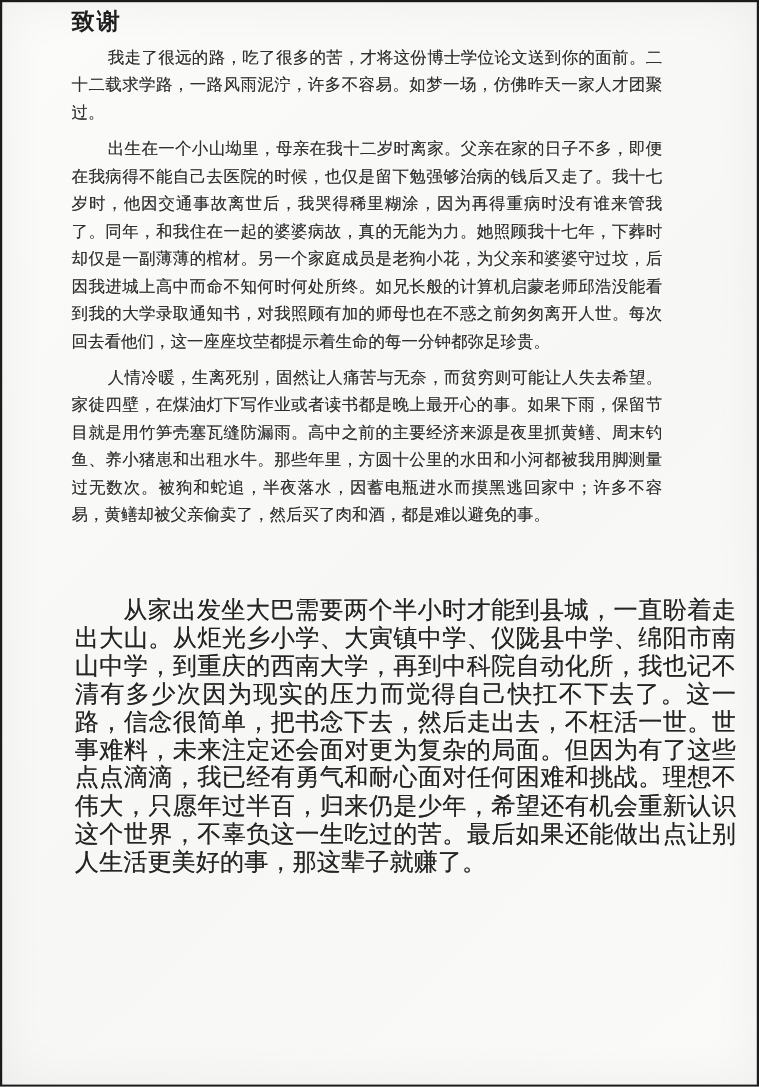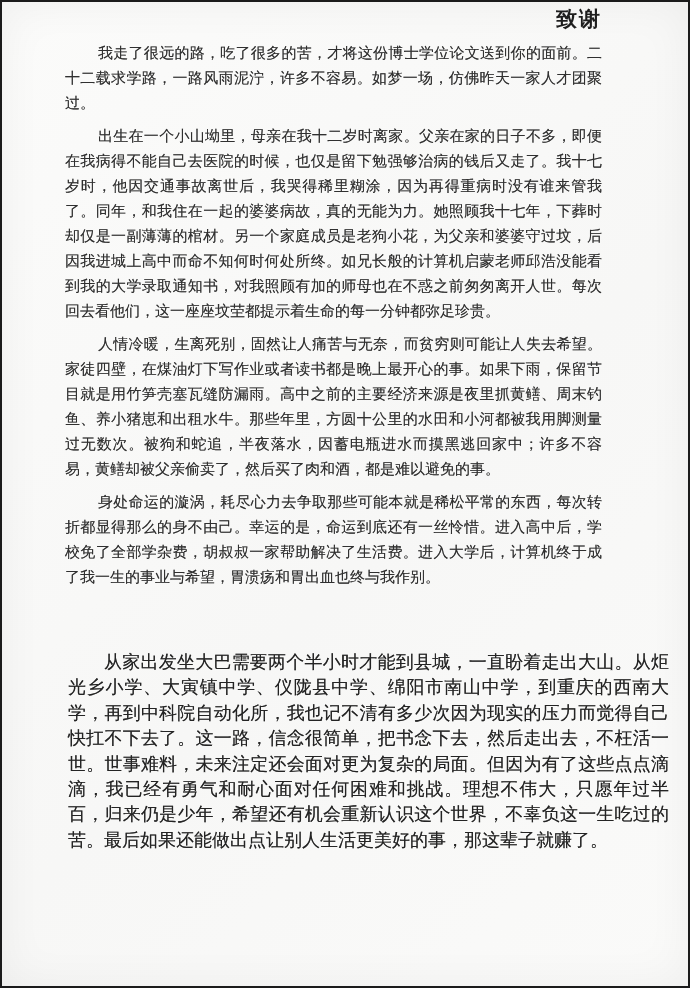--- a/index.html
+++ b/index.html
@@ -14,21 +14,21 @@
     box-sizing: border-box;
     border: 2px solid #1b1b1b;
     background: linear-gradient(135deg, #fbfbfa 0%, #f7f7f6 55%, #fafaf9 100%);
     box-shadow: inset 0 0 45px rgba(0,0,0,0.05);
     overflow: hidden;
     font-family: "Liberation Serif", "DejaVu Serif", serif;
   }
   .doc-title {
     margin: 4px 0 9px 63px;
     width: 537px;
-    text-align: right;
+    text-align: left;
     font-size: 21px;
     line-height: 26px;
     font-weight: 700;
     color: #1e1e1e;
     letter-spacing: 2px;
   }
   .text-block {
     text-align: justify;
     text-justify: inter-character;
     color: #303030;
@@ -41,41 +41,40 @@
   }
   .block-1 p {
     margin: 0 0 8px 0;
     text-indent: 2.2em;
     text-shadow: 0 0 0.5px rgba(40,40,40,0.55);
   }
   .block-2 {
     margin-left: 66px;
     margin-top: 60px;
     width: 601px;
-    font-size: 18px;
+    font-size: 22px;
     line-height: 25.4px;
     color: #242424;
   }
   .block-2 p {
     margin: 0;
     text-indent: 2em;
     text-shadow: 0 0 0.6px rgba(25,25,25,0.6);
   }
 </style>
 </head>
 <body>
 
 <div class="page">
 
   <h1 class="doc-title">致谢</h1>
 
   <div class="text-block block-1">
     <p>我走了很远的路，吃了很多的苦，才将这份博士学位论文送到你的面前。二十二载求学路，一路风雨泥泞，许多不容易。如梦一场，仿佛昨天一家人才团聚过。</p>
     <p>出生在一个小山坳里，母亲在我十二岁时离家。父亲在家的日子不多，即便在我病得不能自己去医院的时候，也仅是留下勉强够治病的钱后又走了。我十七岁时，他因交通事故离世后，我哭得稀里糊涂，因为再得重病时没有谁来管我了。同年，和我住在一起的婆婆病故，真的无能为力。她照顾我十七年，下葬时却仅是一副薄薄的棺材。另一个家庭成员是老狗小花，为父亲和婆婆守过坟，后因我进城上高中而命不知何时何处所终。如兄长般的计算机启蒙老师邱浩没能看到我的大学录取通知书，对我照顾有加的师母也在不惑之前匆匆离开人世。每次回去看他们，这一座座坟茔都提示着生命的每一分钟都弥足珍贵。</p>
     <p>人情冷暖，生离死别，固然让人痛苦与无奈，而贫穷则可能让人失去希望。家徒四壁，在煤油灯下写作业或者读书都是晚上最开心的事。如果下雨，保留节目就是用竹笋壳塞瓦缝防漏雨。高中之前的主要经济来源是夜里抓黄鳝、周末钓鱼、养小猪崽和出租水牛。那些年里，方圆十公里的水田和小河都被我用脚测量过无数次。被狗和蛇追，半夜落水，因蓄电瓶进水而摸黑逃回家中；许多不容易，黄鳝却被父亲偷卖了，然后买了肉和酒，都是难以避免的事。</p>
-    <p>身处命运的漩涡，耗尽心力去争取那些可能本就是稀松平常的东西，每次转折都显得那么的身不由己。幸运的是，命运到底还有一丝怜惜。进入高中后，学校免了全部学杂费，胡叔叔一家帮助解决了生活费。进入大学后，计算机终于成了我一生的事业与希望，胃溃疡和胃出血也终与我作别。</p>
   </div>
 
   <div class="text-block block-2">
     <p>从家出发坐大巴需要两个半小时才能到县城，一直盼着走出大山。从炬光乡小学、大寅镇中学、仪陇县中学、绵阳市南山中学，到重庆的西南大学，再到中科院自动化所，我也记不清有多少次因为现实的压力而觉得自己快扛不下去了。这一路，信念很简单，把书念下去，然后走出去，不枉活一世。世事难料，未来注定还会面对更为复杂的局面。但因为有了这些点点滴滴，我已经有勇气和耐心面对任何困难和挑战。理想不伟大，只愿年过半百，归来仍是少年，希望还有机会重新认识这个世界，不辜负这一生吃过的苦。最后如果还能做出点让别人生活更美好的事，那这辈子就赚了。</p>
   </div>
 
 </div>
 
 </body></html>

